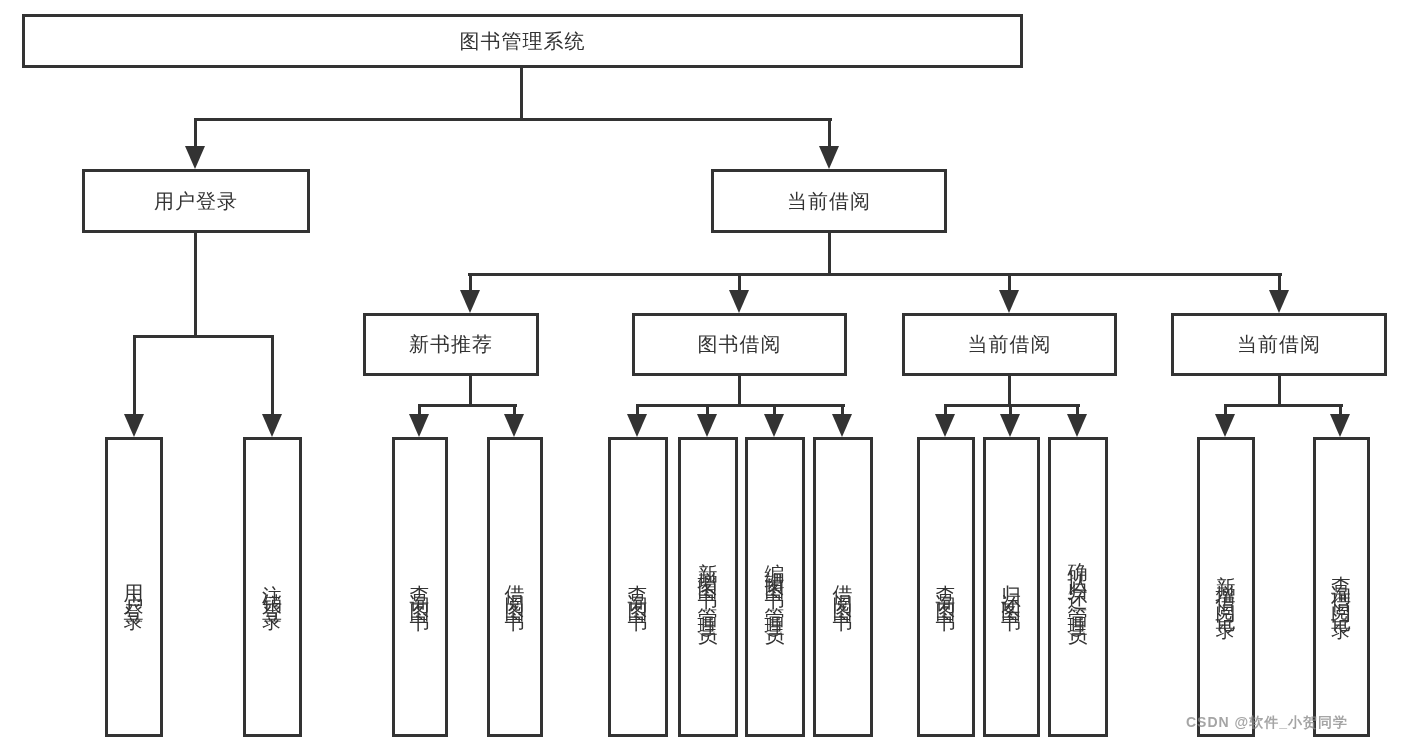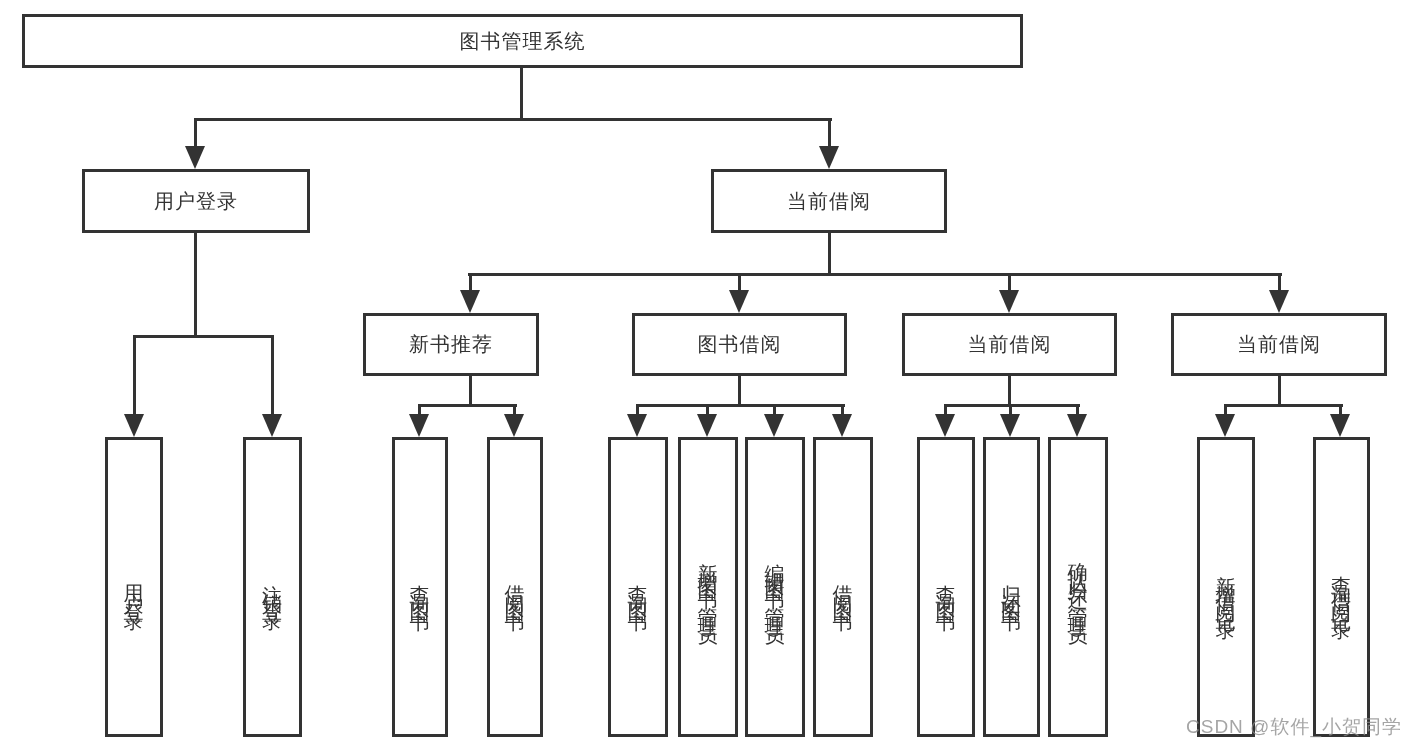--- a/index.html
+++ b/index.html
@@ -44,26 +44,27 @@
   .vline{position:absolute;width:3px;background:var(--line);z-index:1;}
   .arrow{
     position:absolute;width:0;height:0;z-index:1;
     border-left:10px solid transparent;
     border-right:10px solid transparent;
     border-top:23px solid var(--line);
   }
   .watermark{
     position:absolute;
     left:1186px;top:714px;
-    font-size:19px;
+    font-size:14px;
     color:var(--watermark);
     opacity:0.78;
     white-space:nowrap;
     z-index:5;
     letter-spacing:1px;
+    font-weight:bold;
   }
 </style>
 </head>
 <body>
 
 <div class="diagram">
 
   <div class="node" style="left:22px;top:14px;width:1001px;height:54px;">
     <span>图书管理系统</span>
   </div>

